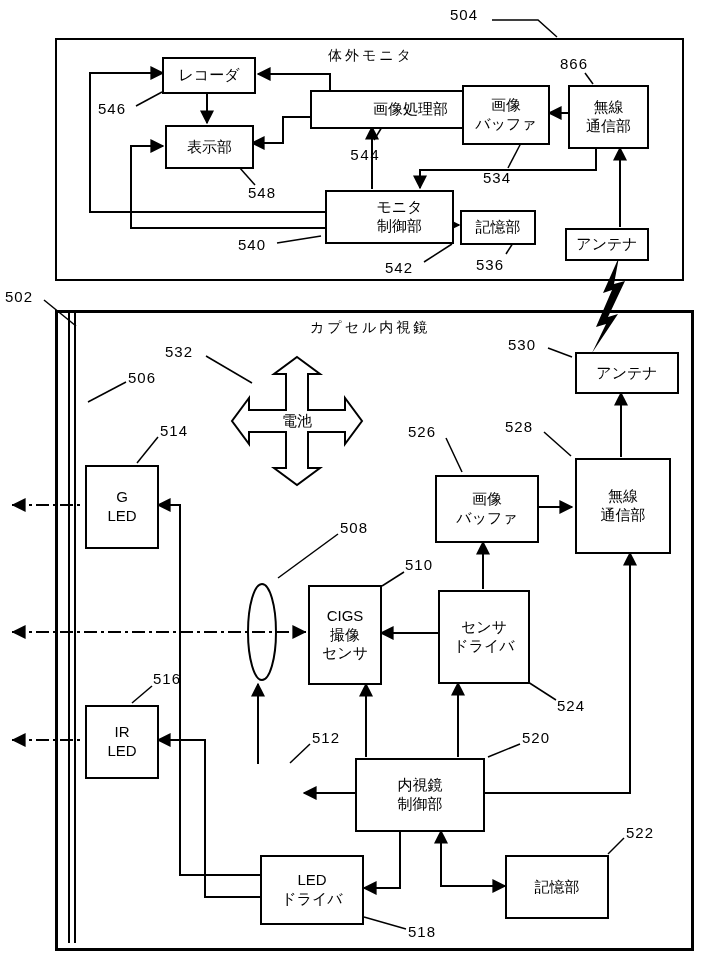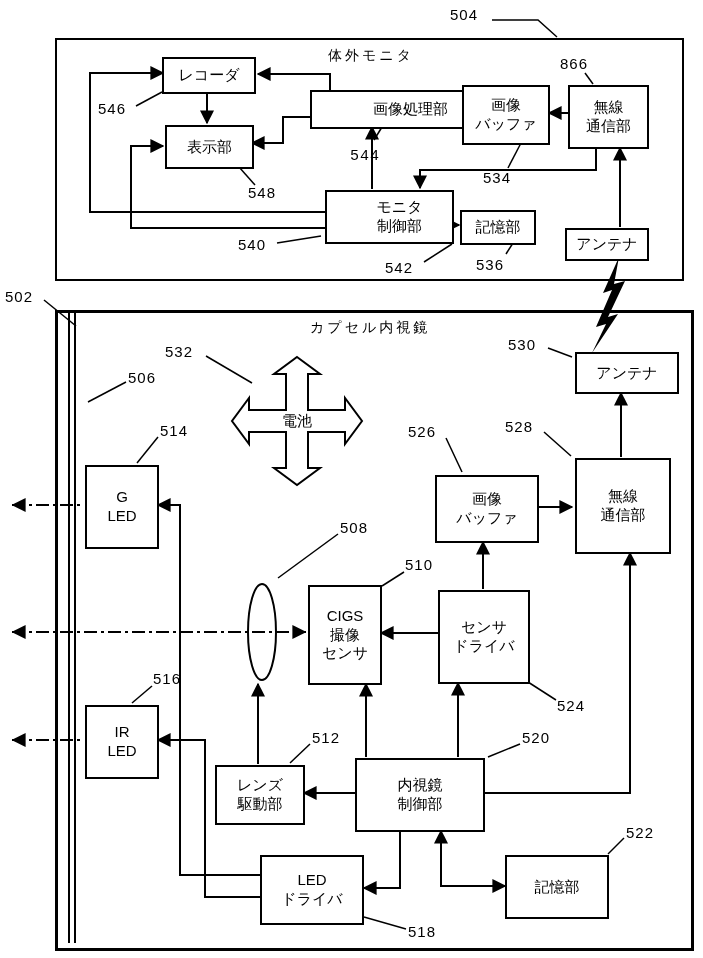--- a/index.html
+++ b/index.html
@@ -140,22 +140,20 @@
 LED</div>
   <div class="box" style="left:435px;top:475px;width:100px;height:64px;">画像
 バッファ</div>
   <div class="box" style="left:575px;top:458px;width:92px;height:92px;">無線
 通信部</div>
   <div class="box" style="left:308px;top:585px;width:70px;height:96px;">CIGS
 撮像
 センサ</div>
   <div class="box" style="left:438px;top:590px;width:88px;height:90px;">センサ
 ドライバ</div>
-  <div class="box" style="left:215px;top:765px;width:86px;height:56px;">レンズ
-駆動部</div>
   <div class="box" style="left:355px;top:758px;width:126px;height:70px;">内視鏡
 制御部</div>
   <div class="box" style="left:260px;top:855px;width:100px;height:66px;">LED
 ドライバ</div>
   <div class="box" style="left:505px;top:855px;width:100px;height:60px;">記憶部</div>
 
   <div class="ref" style="left:450px;top:6px;">504</div>
   <div class="ref" style="left:98px;top:100px;">546</div>
   <div class="ref" style="left:350px;top:148px;font-family:Liberation Mono, monospace;">544</div>
   <div class="ref" style="left:560px;top:55px;">866</div>

